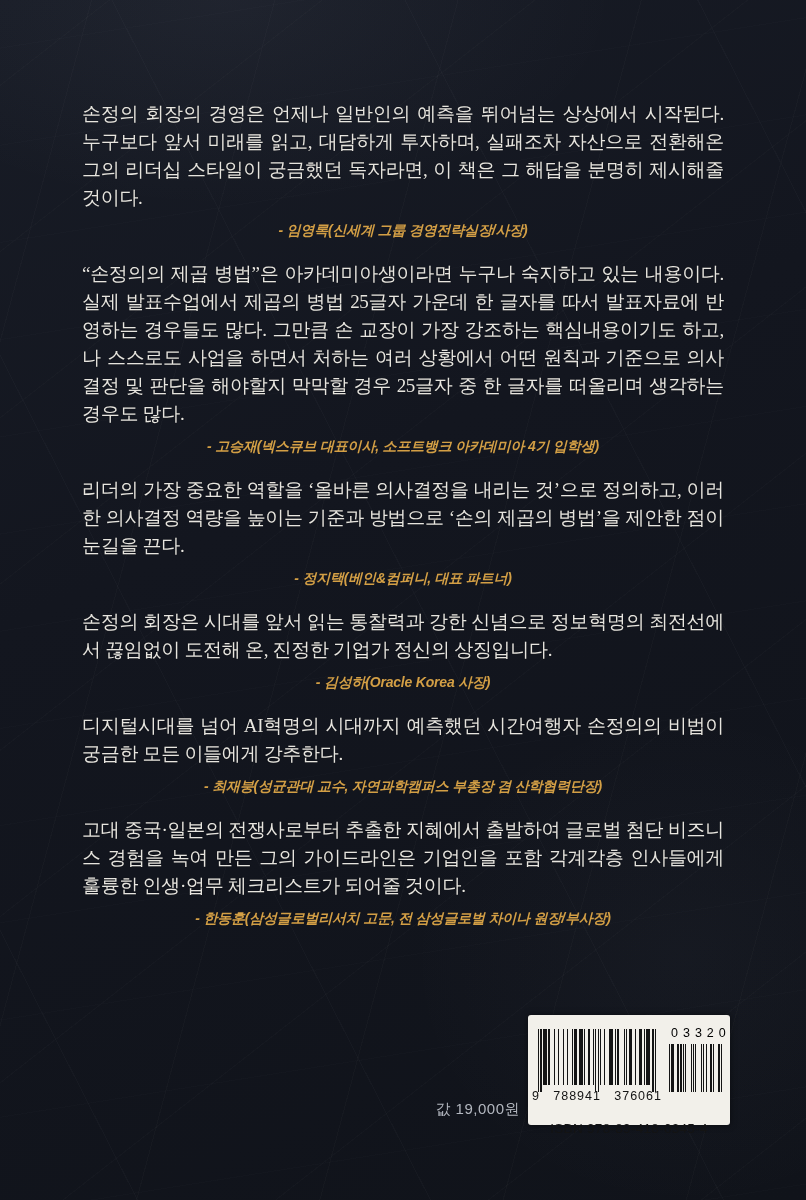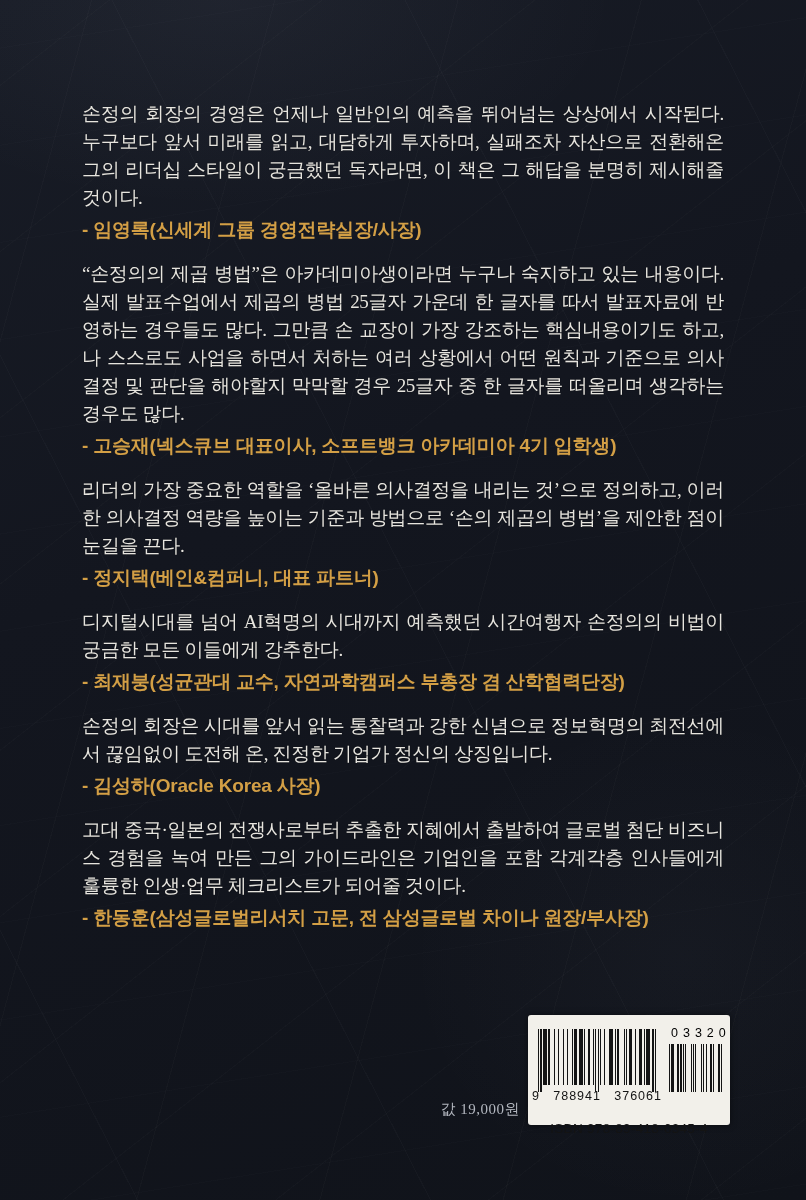--- a/index.html
+++ b/index.html
@@ -26,28 +26,29 @@
     font-size:19px;line-height:28px;
     color:#e7e5df;
     text-align:justify;
     letter-spacing:-0.3px;
     text-shadow:0 0 1px rgba(0,0,0,0.6);
   }
   .attribution{
     margin:5px 0 0 0;
     font-family:"Liberation Sans","DejaVu Sans",sans-serif;
     font-weight:bold;
-    font-size:19px;line-height:26px;
+    font-size:14px;line-height:26px;
     color:#d39f45;
-    text-align:left;
+    text-align:center;
     letter-spacing:-0.2px;
+    font-style:italic;
   }
   .price{
     position:absolute;left:400px;top:1100px;width:120px;
-    font-family:Liberation Serif, serif;
+    font-family:Liberation Sans, sans-serif;
     font-size:15px;color:#b3b7bf;text-align:right;
     letter-spacing:0.5px;
   }
   .barcode-label{
     position:absolute;left:528px;top:1015px;width:202px;height:110px;
     background:#f2f0ea;border-radius:3px;
     box-shadow:0 0 6px rgba(0,0,0,0.5);
   }
   .ean13-svg{position:absolute;left:10px;top:14px;width:118px;height:63px;}
   .barcode-digits{
@@ -86,27 +87,27 @@
       <p class="attribution">- 고승재(넥스큐브 대표이사, 소프트뱅크 아카데미아 4기 입학생)</p>
     </div>
 
 
     <div class="quote-block">
       <p class="quote-text">리더의 가장 중요한 역할을 ‘올바른 의사결정을 내리는 것’으로 정의하고, 이러한 의사결정 역량을 높이는 기준과 방법으로 ‘손의 제곱의 병법’을 제안한 점이 눈길을 끈다.</p>
       <p class="attribution">- 정지택(베인&amp;컴퍼니, 대표 파트너)</p>
     </div>
 
     <div class="quote-block">
-      <p class="quote-text">디지털시대를 넘어 AI혁명의 시대까지 예측했던 시간여행자 손정의의 비법이 궁금한 모든 이들에게 강추한다.</p>
-      <p class="attribution">- 최재붕(성균관대 교수, 자연과학캠퍼스 부총장 겸 산학협력단장)</p>
+      <p class="quote-text">손정의 회장은 시대를 앞서 읽는 통찰력과 강한 신념으로 정보혁명의 최전선에서 끊임없이 도전해 온, 진정한 기업가 정신의 상징입니다.</p>
+      <p class="attribution">- 김성하(Oracle Korea 사장)</p>
     </div>
 
     <div class="quote-block">
-      <p class="quote-text">손정의 회장은 시대를 앞서 읽는 통찰력과 강한 신념으로 정보혁명의 최전선에서 끊임없이 도전해 온, 진정한 기업가 정신의 상징입니다.</p>
-      <p class="attribution">- 김성하(Oracle Korea 사장)</p>
+      <p class="quote-text">디지털시대를 넘어 AI혁명의 시대까지 예측했던 시간여행자 손정의의 비법이 궁금한 모든 이들에게 강추한다.</p>
+      <p class="attribution">- 최재붕(성균관대 교수, 자연과학캠퍼스 부총장 겸 산학협력단장)</p>
     </div>
 
     <div class="quote-block">
       <p class="quote-text">고대 중국·일본의 전쟁사로부터 추출한 지혜에서 출발하여 글로벌 첨단 비즈니스 경험을 녹여 만든 그의 가이드라인은 기업인을 포함 각계각층 인사들에게 훌륭한 인생·업무 체크리스트가 되어줄 것이다.</p>
       <p class="attribution">- 한동훈(삼성글로벌리서치 고문, 전 삼성글로벌 차이나 원장/부사장)</p>
     </div>
 
   </div>
 
   <div class="price">값 19,000원</div>

